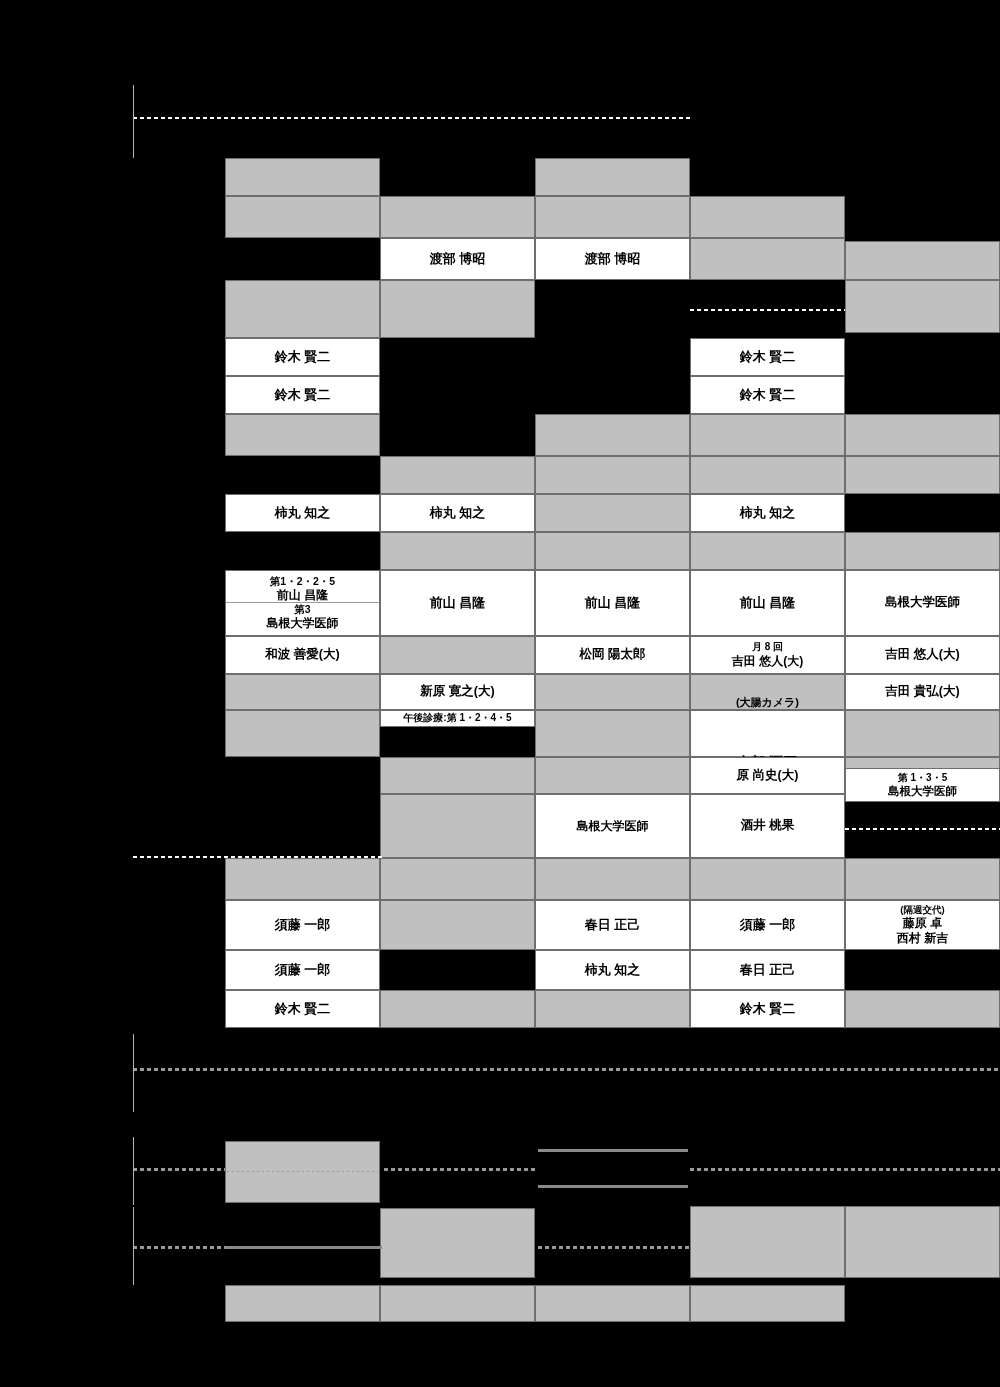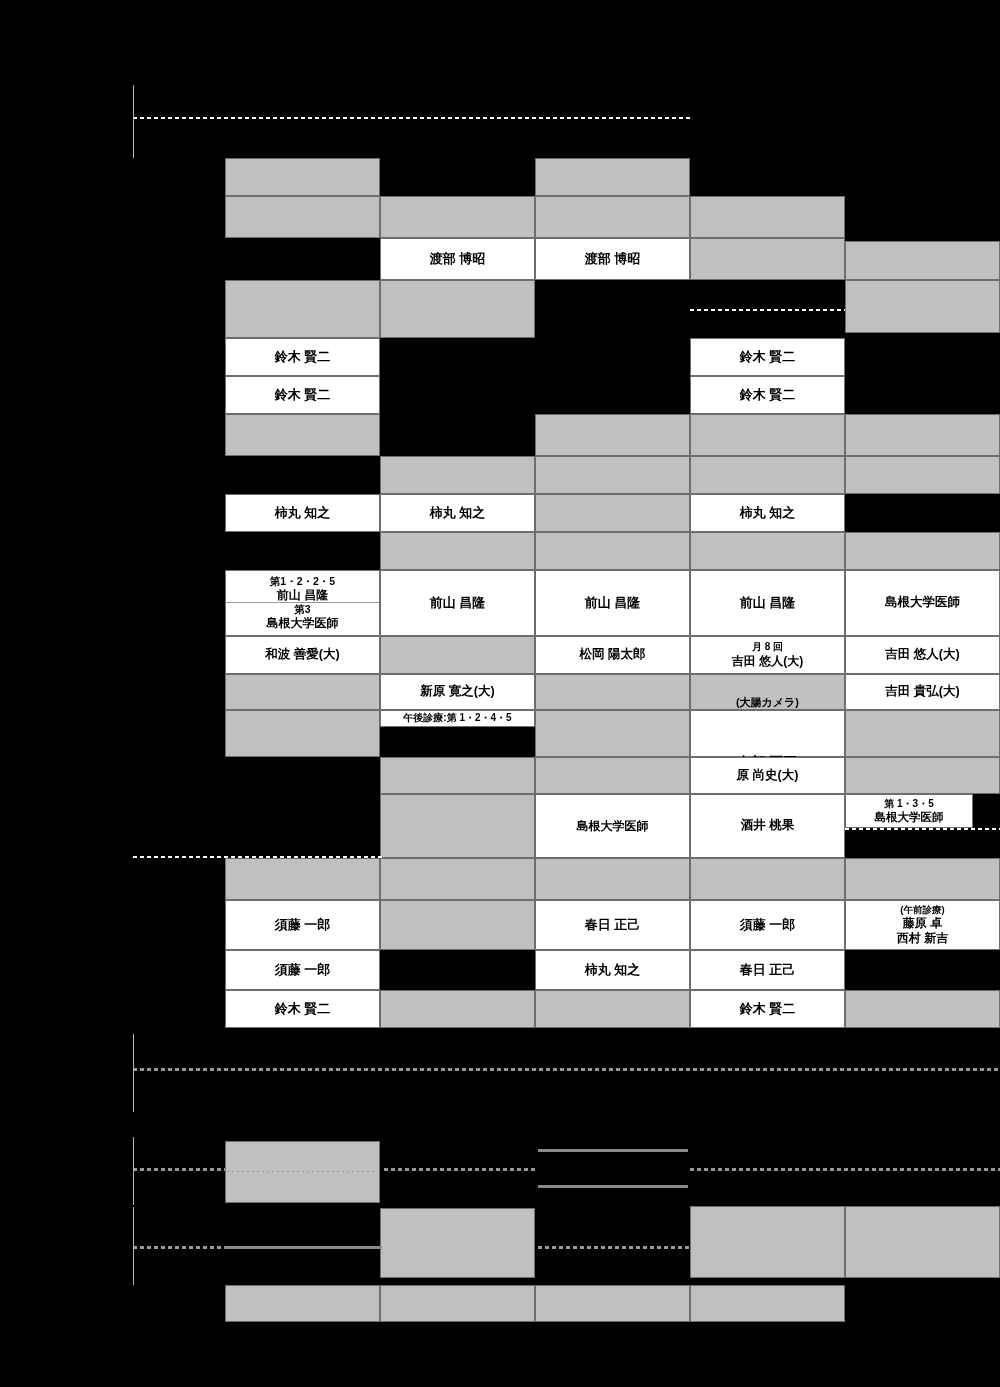--- a/index.html
+++ b/index.html
@@ -134,41 +134,41 @@
         <div style="font-size: 12.5px;">原 尚史(大)</div>
       </div>
       <div class="cell gray" style="left: 845px; top: 757px; width: 155px; height: 37px;"></div>
       <div class="cell gray" style="left: 380px; top: 794px; width: 155px; height: 64px;"></div>
       <div class="cell white" style="left: 535px; top: 794px; width: 155px; height: 64px;">
         <div style="font-size: 12px;">島根大学医師</div>
       </div>
       <div class="cell white" style="left: 690px; top: 794px; width: 155px; height: 64px;">
         <div style="font-size: 12.5px;">酒井 桃果</div>
       </div>
-      <div class="cell white" style="left: 845px; top: 794px; width: 128px; height: 34px;">
+      <div class="cell white" style="left: 845px; top: 768px; width: 155px; height: 34px;">
         <div style="font-size: 10px;">第 1・3・5</div>
         <div style="font-size: 11.5px;">島根大学医師</div>
       </div>
       <div class="cell gray" style="left: 225px; top: 858px; width: 155px; height: 42px;"></div>
       <div class="cell gray" style="left: 380px; top: 858px; width: 155px; height: 42px;"></div>
       <div class="cell gray" style="left: 535px; top: 858px; width: 155px; height: 42px;"></div>
       <div class="cell gray" style="left: 690px; top: 858px; width: 155px; height: 42px;"></div>
       <div class="cell gray" style="left: 845px; top: 858px; width: 155px; height: 42px;"></div>
       <div class="cell white" style="left: 225px; top: 900px; width: 155px; height: 50px;">
         <div style="font-size: 13px;">須藤 一郎</div>
       </div>
       <div class="cell gray" style="left: 380px; top: 900px; width: 155px; height: 50px;"></div>
       <div class="cell white" style="left: 535px; top: 900px; width: 155px; height: 50px;">
         <div style="font-size: 13px;">春日 正己</div>
       </div>
       <div class="cell white" style="left: 690px; top: 900px; width: 155px; height: 50px;">
         <div style="font-size: 13px;">須藤 一郎</div>
       </div>
       <div class="cell white" style="left: 845px; top: 900px; width: 155px; height: 50px;">
-        <div style="font-size: 9.5px;">(午前診療)</div>
+        <div style="font-size: 9.5px;">(隔週交代)</div>
         <div style="font-size: 12px;">藤原 卓</div>
         <div style="font-size: 12px;">西村 新吉</div>
       </div>
       <div class="cell white" style="left: 225px; top: 950px; width: 155px; height: 40px;">
         <div style="font-size: 13px;">須藤 一郎</div>
       </div>
       <div class="cell white" style="left: 535px; top: 950px; width: 155px; height: 40px;">
         <div style="font-size: 13px;">柿丸 知之</div>
       </div>
       <div class="cell white" style="left: 690px; top: 950px; width: 155px; height: 40px;">

